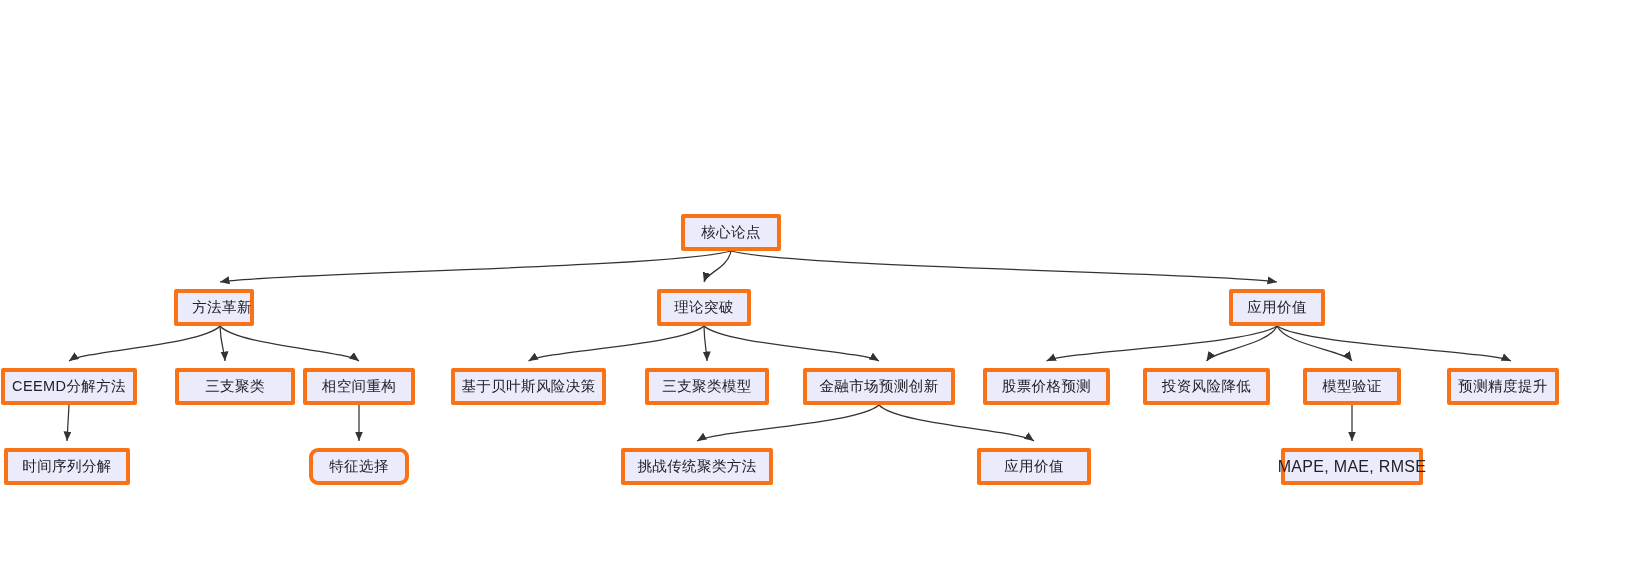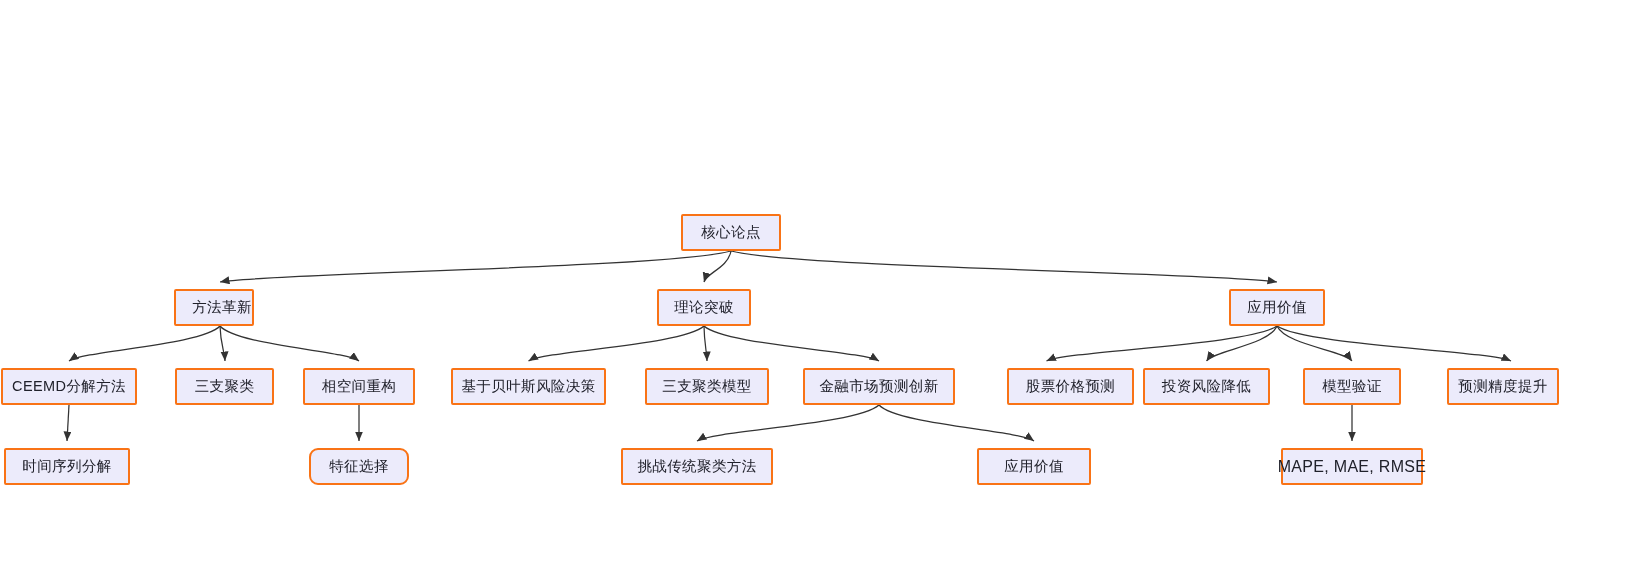--- a/index.html
+++ b/index.html
@@ -3,21 +3,21 @@
 <meta charset="utf-8">
 <style>
   html,body{margin:0;padding:0;background:#ffffff;}
   body{font-family:"Liberation Sans","DejaVu Sans",sans-serif;}
   #canvas{position:relative;width:1628px;height:576px;background:#ffffff;overflow:hidden;}
   #edges{position:absolute;left:0;top:0;width:1628px;height:576px;}
   .node{
     position:absolute;
     box-sizing:border-box;
     background:#ecebfb;
-    border:2px solid #f97316;
+    border:4px solid #f97316;
     border-radius:2px;
     color:#20212b;
     font-size:14.5px;
     line-height:1;
     display:flex;
     align-items:center;
     justify-content:center;
     white-space:nowrap;
     letter-spacing:0.4px;
   }
@@ -53,26 +53,26 @@
         <path d="M879,405 C897.6,424.8 1018.5,430.2 1034,441" marker-end="url(#arrow)"></path>
         <path d="M1352,405 L1352,441" marker-end="url(#arrow)"></path>
       </g>
   </svg>
   <div id="nodes">
       <div class="node" style="left: 681px; top: 214px; width: 100px; height: 37px;">核心论点</div>
       <div class="node" style="left: 174px; top: 289px; width: 80px; height: 37px; padding-left: 16px;">方法革新</div>
       <div class="node" style="left: 657px; top: 289px; width: 94px; height: 37px;">理论突破</div>
       <div class="node" style="left: 1229px; top: 289px; width: 96px; height: 37px;">应用价值</div>
       <div class="node" style="left: 1px; top: 368px; width: 136px; height: 37px;">CEEMD分解方法</div>
-      <div class="node" style="left: 175px; top: 368px; width: 99px; height: 37px;">三支聚类</div>
+      <div class="node" style="left: 175px; top: 368px; width: 120px; height: 37px;">三支聚类</div>
       <div class="node" style="left: 303px; top: 368px; width: 112px; height: 37px;">相空间重构</div>
       <div class="node" style="left: 451px; top: 368px; width: 155px; height: 37px;">基于贝叶斯风险决策</div>
       <div class="node" style="left: 645px; top: 368px; width: 124px; height: 37px;">三支聚类模型</div>
       <div class="node" style="left: 803px; top: 368px; width: 152px; height: 37px;">金融市场预测创新</div>
-      <div class="node" style="left: 983px; top: 368px; width: 127px; height: 37px; margin-left: 24px;">股票价格预测</div>
+      <div class="node" style="left: 983px; top: 368px; width: 127px; height: 37px;">股票价格预测</div>
       <div class="node" style="left: 1143px; top: 368px; width: 127px; height: 37px;">投资风险降低</div>
       <div class="node" style="left: 1303px; top: 368px; width: 98px; height: 37px;">模型验证</div>
       <div class="node" style="left: 1447px; top: 368px; width: 112px; height: 37px;">预测精度提升</div>
       <div class="node" style="left: 4px; top: 448px; width: 126px; height: 37px;">时间序列分解</div>
       <div class="node" style="left: 309px; top: 448px; width: 100px; height: 37px; border-radius: 9px;">特征选择</div>
       <div class="node" style="left: 621px; top: 448px; width: 152px; height: 37px;">挑战传统聚类方法</div>
       <div class="node" style="left: 977px; top: 448px; width: 114px; height: 37px;">应用价值</div>
       <div class="node latin" style="left: 1281px; top: 448px; width: 142px; height: 37px;">MAPE, MAE, RMSE</div>
     </div>
 </div>

